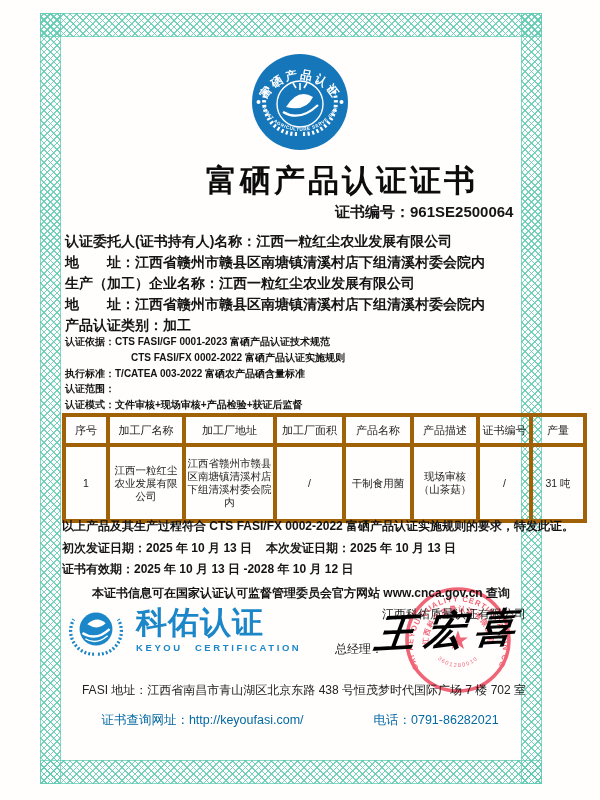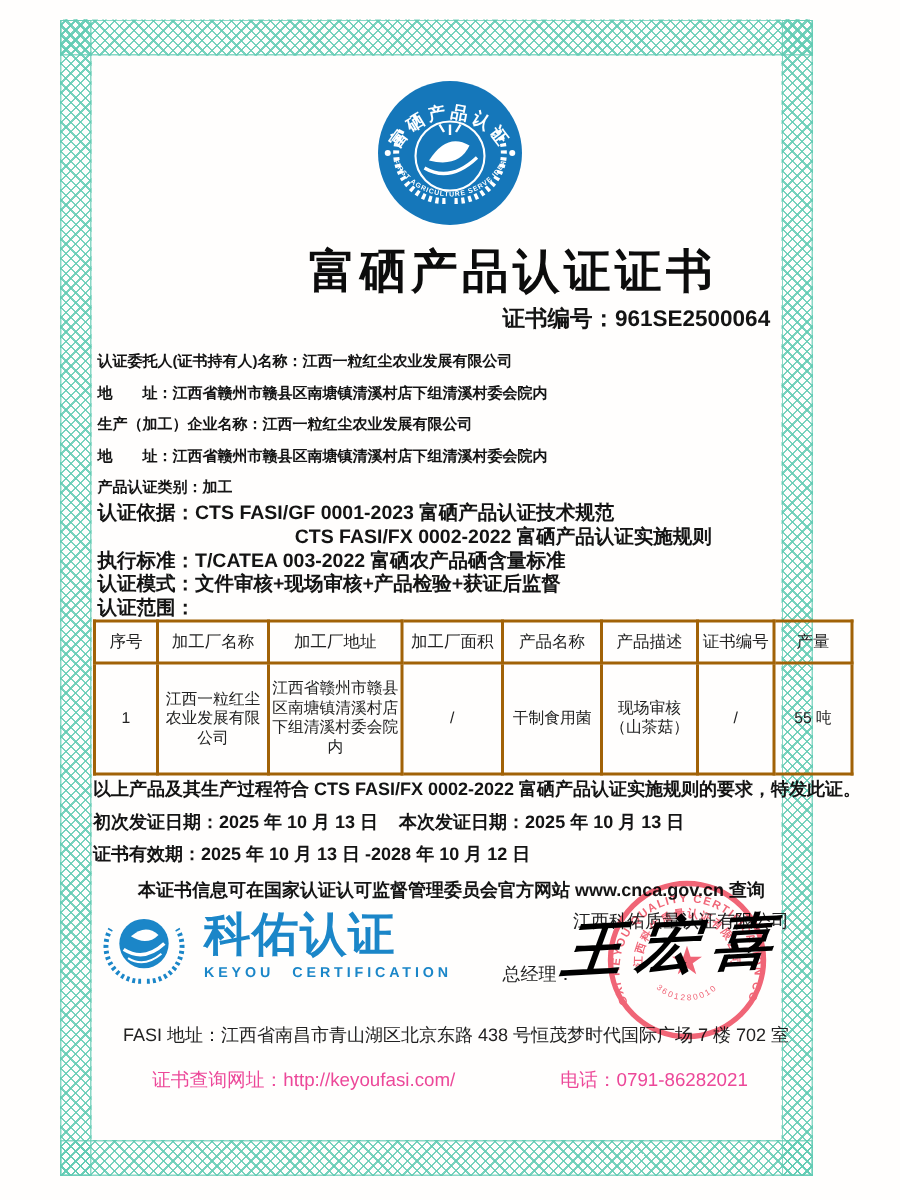--- a/index.html
+++ b/index.html
@@ -32,38 +32,38 @@
     letter-spacing:3px; color:#0c0c0c;padding-left:42px;
   }
   .cert-no{
     position:absolute; left:335px; top:203px;
     font-size:15px; font-weight:bold; color:#141414;
   }
 
   
   .info-a{
     position:absolute; left:65px; top:231px; width:475px;
-    font-size:10px; font-weight:bold; line-height:21px; color:#141414;
+    font-size:14px; font-weight:bold; line-height:21px; color:#141414;
     white-space:nowrap;
   }
   .info-b{
     position:absolute; left:65px; top:334px; width:475px;
-    font-size:13px; font-weight:bold; line-height:15.8px; color:#141414;
+    font-size:10px; font-weight:bold; line-height:15.8px; color:#141414;
     white-space:nowrap;
   }
-  .indent{padding-left:66px;text-align:center;}
+  .indent{padding-left:66px;}
 
   
   .scope-table{
     position:absolute; left:62px; top:413px; width:473px;
     border-collapse:collapse; table-layout:fixed;
     font-size:10.5px; color:#222; text-align:center;
   }
   .scope-table th,.scope-table td{
-    border:2px solid #a16207; padding:2px 1px; font-weight:normal;
+    border:4px solid #a16207; padding:2px 1px; font-weight:normal;
     vertical-align:middle; word-break:break-all; line-height:13px;
   }
   .scope-table th{height:22px; font-size:11px;}
   .scope-table td{height:68px;}
   .c1{width:38px}.c2{width:70px}.c3{width:85px}.c4{width:63px}
   .c5{width:62px}.c6{width:60px}.c7{width:47px}.c8{width:48px}
 
   
   .concl{
     position:absolute; left:62px; top:516px; width:478px;
@@ -90,21 +90,21 @@
          opacity:.86; mix-blend-mode:multiply; z-index:4;}
 
   
   .fasi-line{
     position:absolute; left:4px; top:682px; width:100%;
     text-align:center; font-size:12px; color:#222; white-space:nowrap;
   }
   .contact-line{
     position:absolute; left:0; top:712px; width:100%;
     display:flex; justify-content:center; gap:70px;
-    font-size:12.5px; color:#ec4899; white-space:nowrap;
+    font-size:12.5px; color:#0369a1; white-space:nowrap;
   }
 </style>
 </head>
 <body>
 
 <div class="page">
 
   <div class="frame-strip frame-top"></div>
   <div class="frame-strip frame-bottom"></div>
   <div class="frame-strip frame-left"></div>
@@ -140,22 +140,22 @@
     <div><span>地　　址：</span><span>江西省赣州市赣县区南塘镇清溪村店下组清溪村委会院内</span></div>
     <div><span>生产（加工）企业名称：</span><span>江西一粒红尘农业发展有限公司</span></div>
     <div><span>地　　址：</span><span>江西省赣州市赣县区南塘镇清溪村店下组清溪村委会院内</span></div>
     <div><span>产品认证类别：</span><span>加工</span></div>
   </div>
 
   <div class="info-b">
     <div><span>认证依据：</span><span>CTS FASI/GF 0001-2023 富硒产品认证技术规范</span></div>
     <div class="indent"><span>CTS FASI/FX 0002-2022 富硒产品认证实施规则</span></div>
     <div><span>执行标准：</span><span>T/CATEA 003-2022 富硒农产品硒含量标准</span></div>
+    <div><span>认证范围：</span></div>
     <div><span>认证模式：</span><span>文件审核+现场审核+产品检验+获证后监督</span></div>
-    <div><span>认证范围：</span></div>
   </div>
 
   <table class="scope-table">
     <thead>
       <tr>
         <th class="c1">序号</th>
         <th class="c2">加工厂名称</th>
         <th class="c3">加工厂地址</th>
         <th class="c4">加工厂面积</th>
         <th class="c5">产品名称</th>
@@ -166,21 +166,21 @@
     </thead>
     <tbody>
       <tr>
         <td>1</td>
         <td>江西一粒红尘农业发展有限公司</td>
         <td>江西省赣州市赣县区南塘镇清溪村店下组清溪村委会院内</td>
         <td>/</td>
         <td>干制食用菌</td>
         <td>现场审核（山茶菇）</td>
         <td>/</td>
-        <td>55 吨</td>
+        <td>31 吨</td>
       </tr>
     </tbody>
   </table>
 
   <div class="concl">
     <div>以上产品及其生产过程符合 CTS FASI/FX 0002-2022 富硒产品认证实施规则的要求，特发此证。</div>
     <div>
       <span>初次发证日期：</span><span>2025 年 10 月 13 日</span><span class="date2">本次发证日期：</span><span>2025 年 10 月 13 日</span>
     </div>
     <div>

